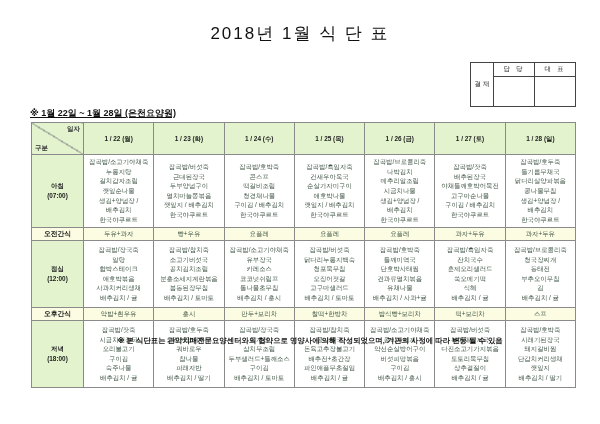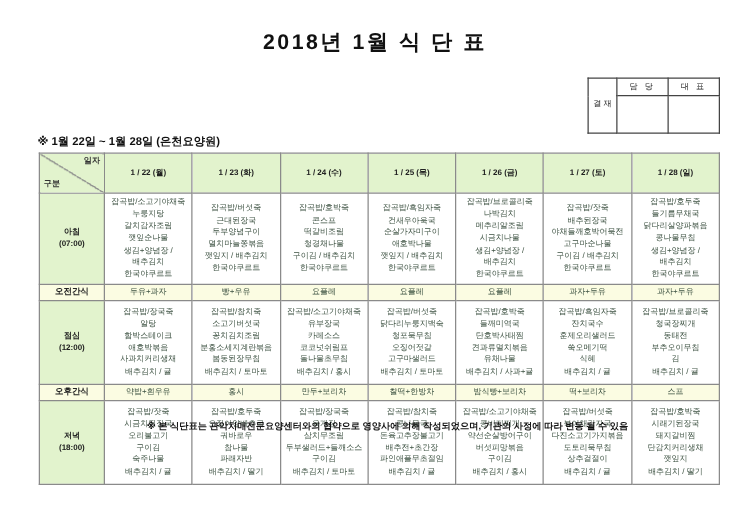--- a/index.html
+++ b/index.html
@@ -3,36 +3,36 @@
 <meta charset="utf-8">
 <style>
   html,body{margin:0;padding:0;}
   body{
     width:600px;height:424px;position:relative;background:#ffffff;
     font-family:"Liberation Sans","DejaVu Sans",sans-serif;color:#3b3b3b;
     overflow:hidden;
   }
   .title{
     position:absolute;top:22px;left:0;width:600px;text-align:center;
-    font-size:17px;font-weight:bold;color:#111;letter-spacing:2px;
+    font-size:17px;font-weight:normal;color:#111;letter-spacing:2px;
   }
   
   .approval{
     position:absolute;top:62px;left:470px;width:106px;height:44px;
     border-collapse:collapse;table-layout:fixed;
   }
   .approval td{
     border:1px solid #444;font-size:6.5px;text-align:center;vertical-align:middle;
     color:#222;padding:0;
   }
   .approval .stamp-col{width:22px;line-height:1.6;}
   .approval .hdr{height:13px;letter-spacing:2px;}
   .approval .blank{height:29px;}
   .subtitle{
-    position:absolute;top:107px;left:30px;font-size:9px;font-weight:bold;color:#111;
+    position:absolute;top:107px;left:30px;font-size:9px;font-weight:bold;color:#111;text-decoration:underline;
   }
   
   table.menu{
     position:absolute;top:122px;left:31px;width:545px;
     border-collapse:collapse;table-layout:fixed;
   }
   table.menu td,table.menu th{
     border:1px solid #8a8a8a;padding:1px 0;vertical-align:middle;
     font-size:6.4px;line-height:1.5;text-align:center;white-space:pre-line;
     overflow:hidden;

